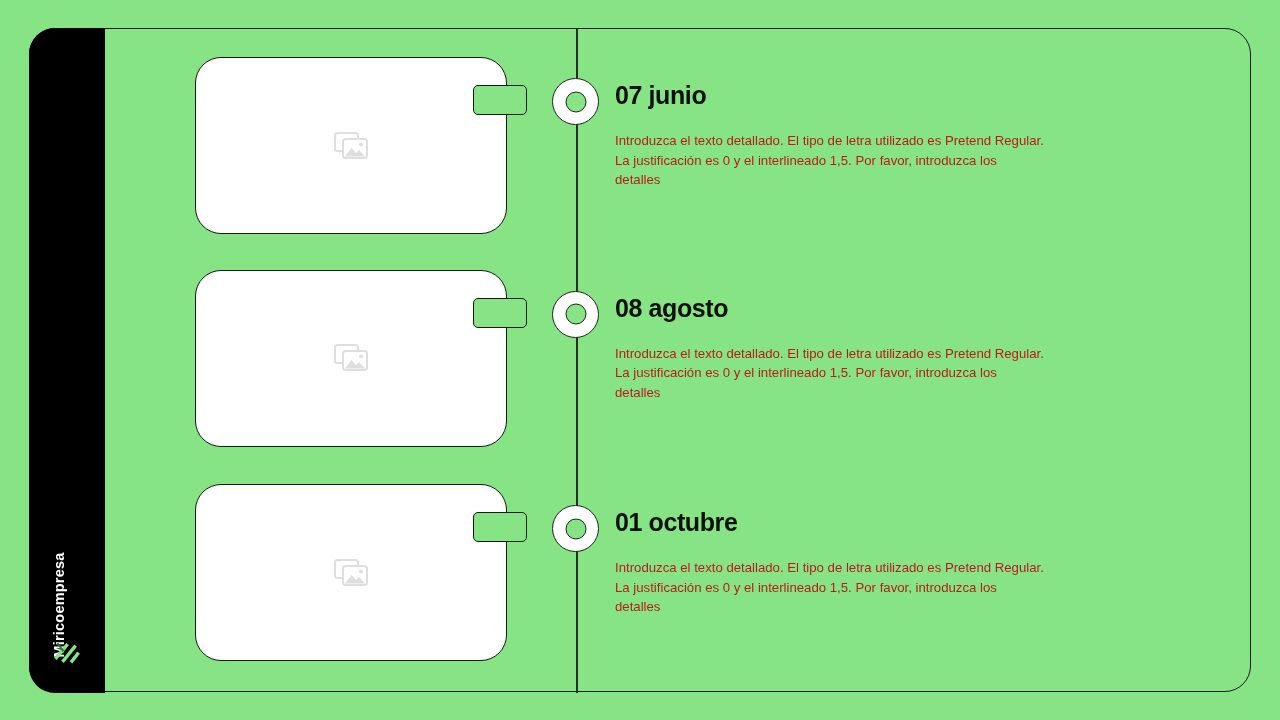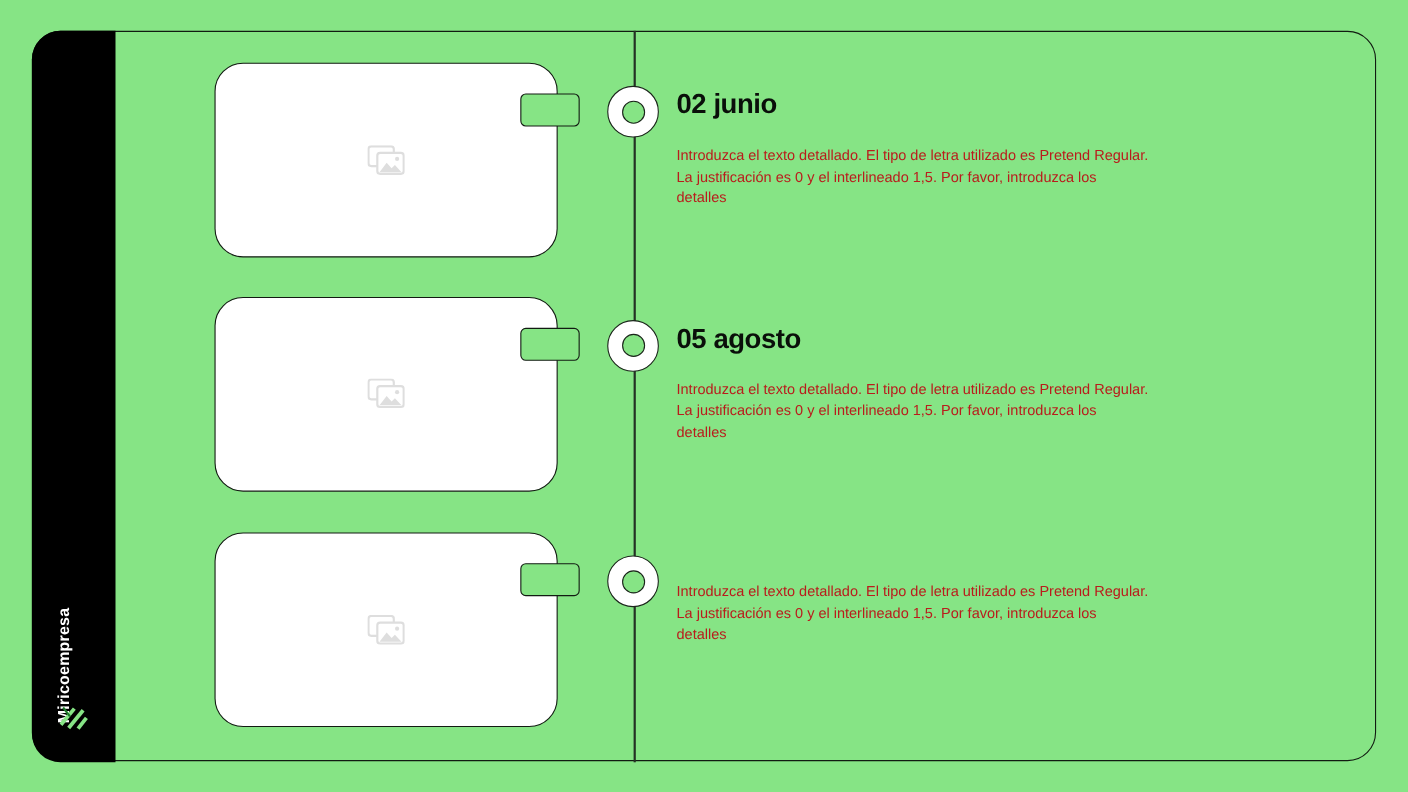--- a/index.html
+++ b/index.html
@@ -204,21 +204,21 @@
           <path d="M11 24.5 L17.5 16 L22 21 L25 18 L31 24.5 Z" fill="#dcdcdc"></path>
         </svg>
       </div>
     </div>
 
     <div class="card-tab"></div>
 
     <div class="node"></div>
 
     <div class="entry-text">
-      <h2 class="entry-title">02 junio</h2>
+      <h2 class="entry-title">07 junio</h2>
       <p class="entry-body">Introduzca el texto detallado. El tipo de letra utilizado es Pretend Regular. La justificación es 0 y el interlineado 1,5. Por favor, introduzca los detalles</p>
     </div>
   </div>
 
   <div class="row" id="row-1">
 
     <div class="media-card">
       <div class="media-icon">
         <svg viewBox="0 0 34 28" width="34" height="28" aria-hidden="true">
           <rect x="1" y="1" width="23" height="18" rx="2.5" fill="none" stroke="#dcdcdc" stroke-width="2"></rect>
@@ -227,21 +227,21 @@
           <path d="M11 24.5 L17.5 16 L22 21 L25 18 L31 24.5 Z" fill="#dcdcdc"></path>
         </svg>
       </div>
     </div>
 
     <div class="card-tab"></div>
 
     <div class="node"></div>
 
     <div class="entry-text">
-      <h2 class="entry-title">05 agosto</h2>
+      <h2 class="entry-title">08 agosto</h2>
       <p class="entry-body">Introduzca el texto detallado. El tipo de letra utilizado es Pretend Regular. La justificación es 0 y el interlineado 1,5. Por favor, introduzca los detalles</p>
     </div>
   </div>
 
   <div class="row" id="row-2">
 
     <div class="media-card">
       <div class="media-icon">
         <svg viewBox="0 0 34 28" width="34" height="28" aria-hidden="true">
           <rect x="1" y="1" width="23" height="18" rx="2.5" fill="none" stroke="#dcdcdc" stroke-width="2"></rect>
@@ -250,17 +250,18 @@
           <path d="M11 24.5 L17.5 16 L22 21 L25 18 L31 24.5 Z" fill="#dcdcdc"></path>
         </svg>
       </div>
     </div>
 
     <div class="card-tab"></div>
 
     <div class="node"></div>
 
     <div class="entry-text">
+      <h2 class="entry-title">01 octubre</h2>
       <p class="entry-body">Introduzca el texto detallado. El tipo de letra utilizado es Pretend Regular. La justificación es 0 y el interlineado 1,5. Por favor, introduzca los detalles</p>
     </div>
   </div>
 
 </div>
 
 </body></html>

